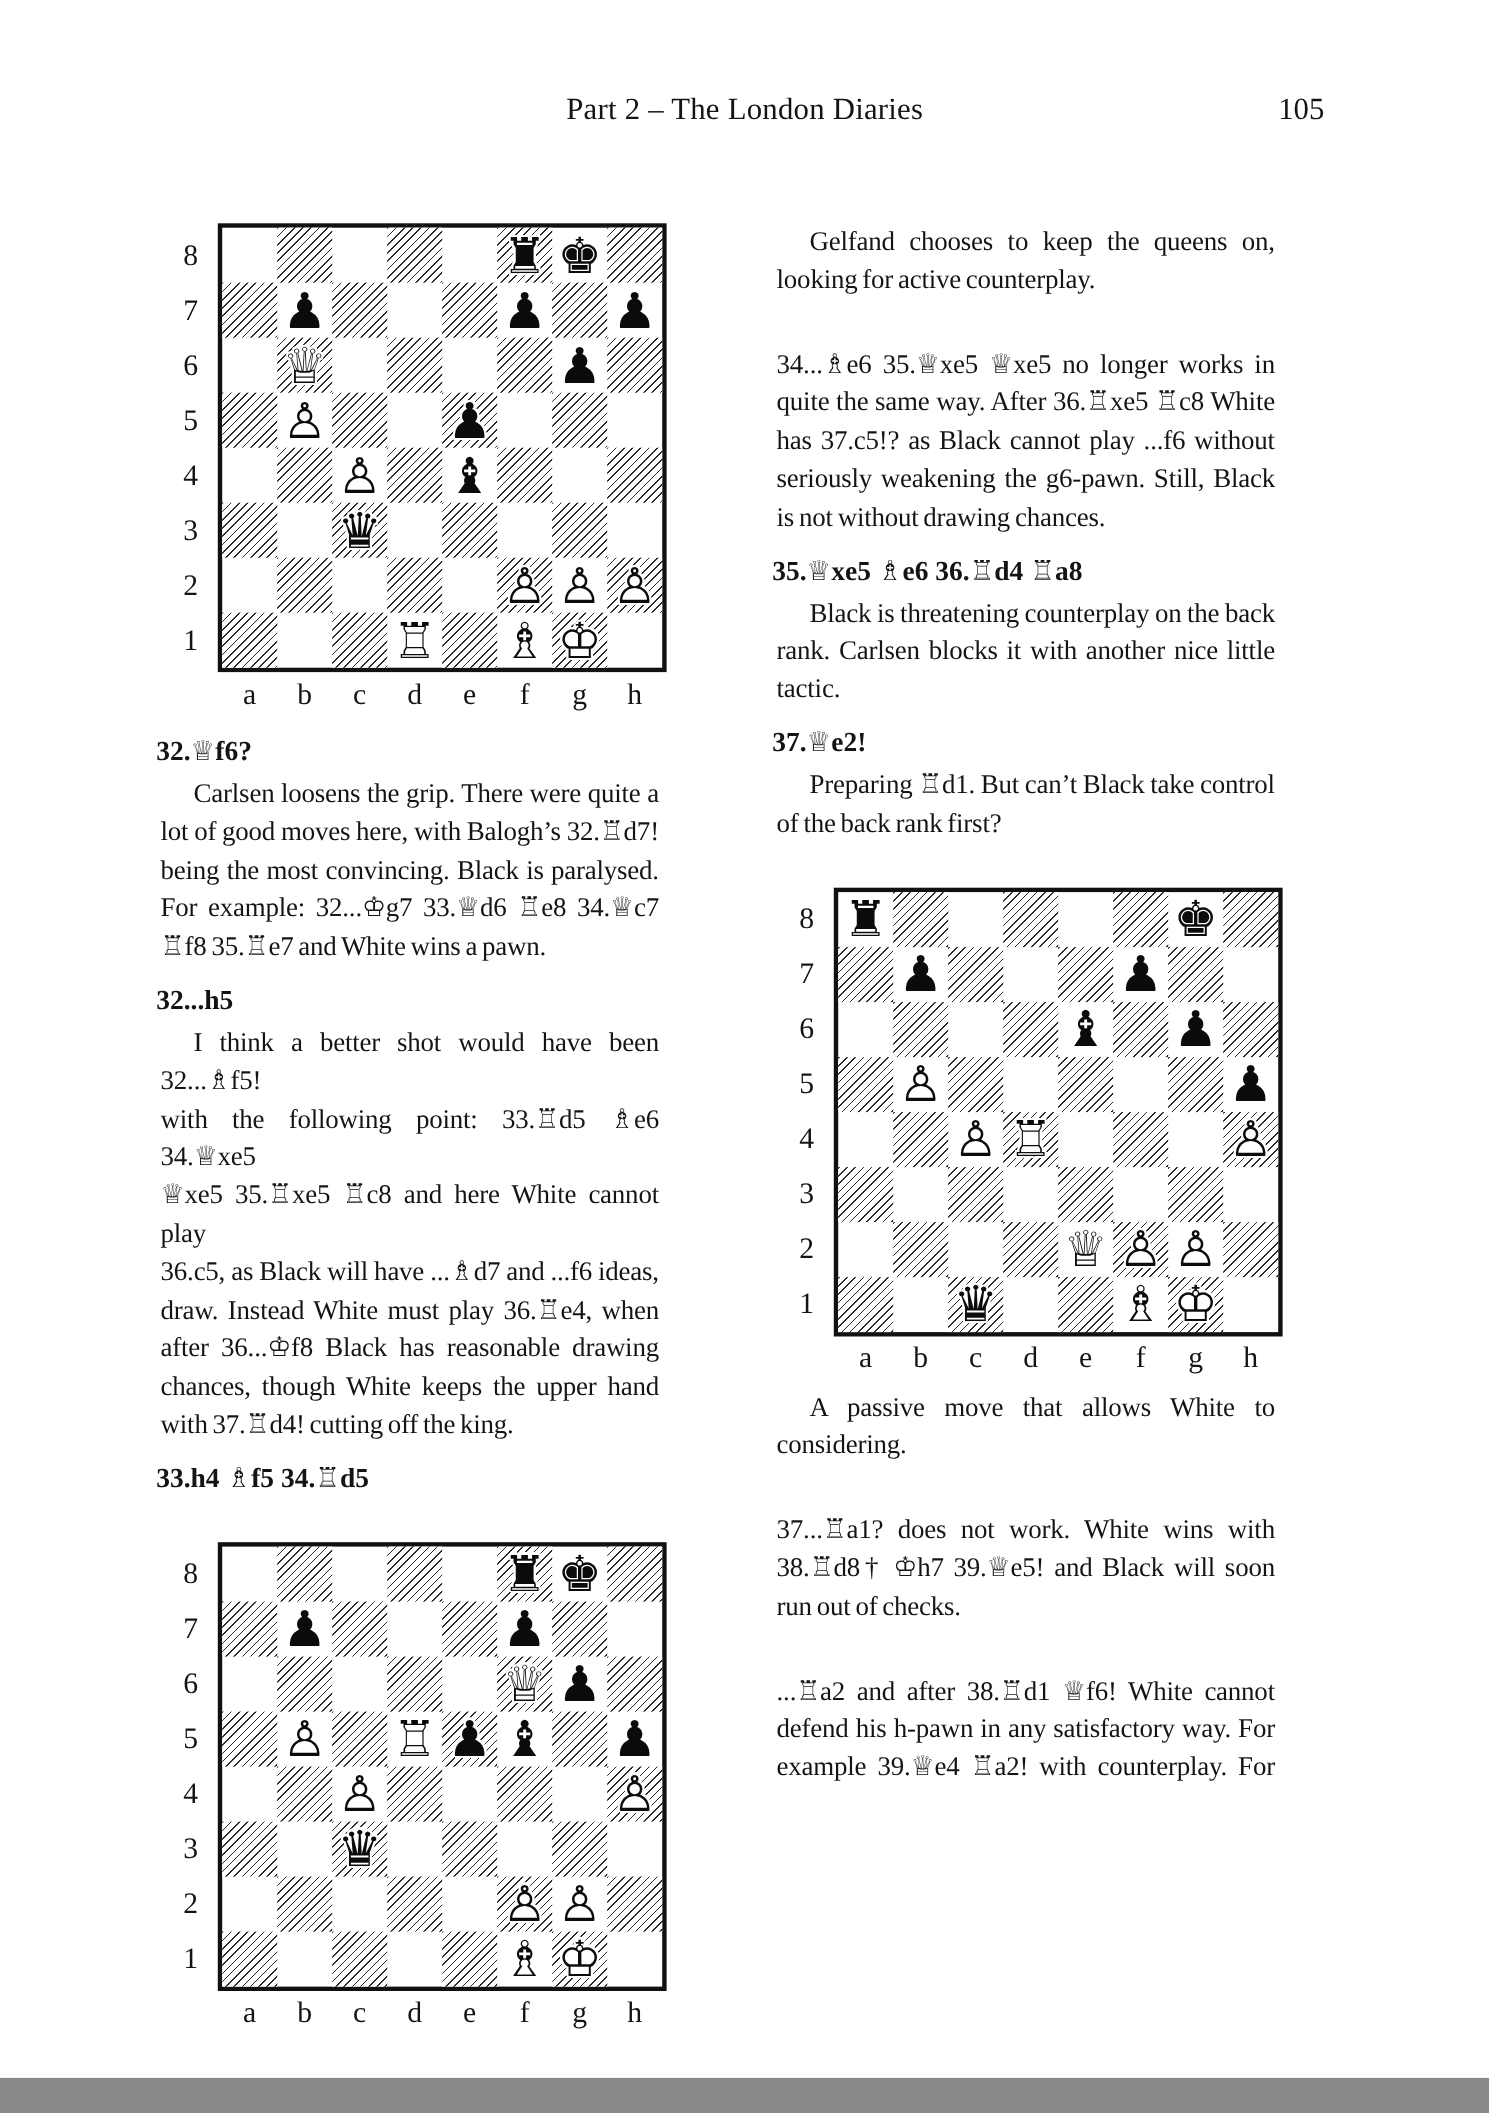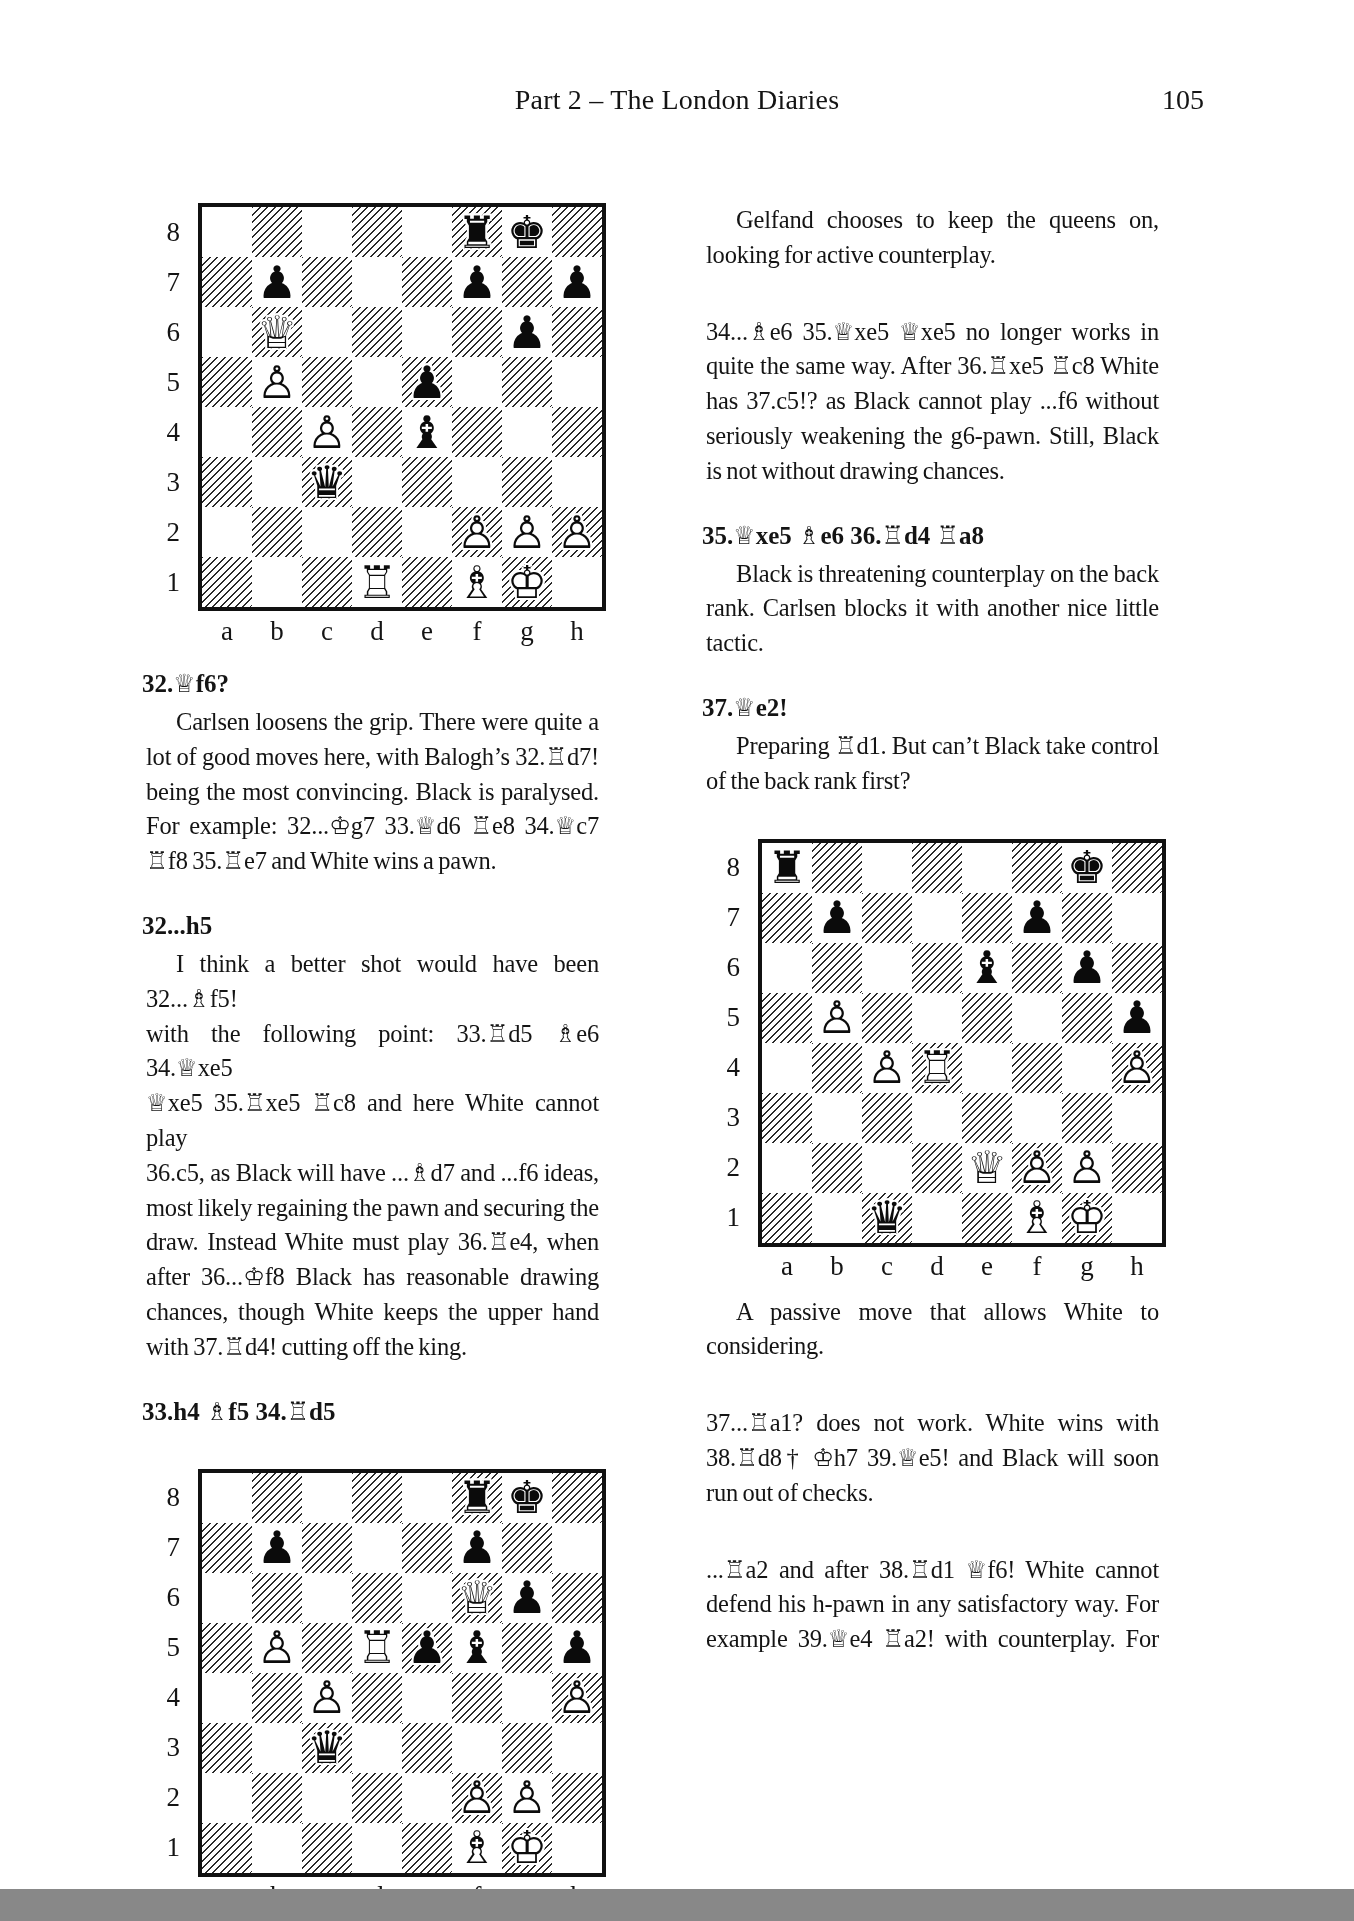--- a/index.html
+++ b/index.html
@@ -5,21 +5,21 @@
   html,body{margin:0;padding:0;background:#888;}
   .page{position:relative;width:1354px;height:1889px;background:#ffffff;overflow:hidden;
         font-family:"Liberation Serif","DejaVu Sans",serif;color:#141414;}
   .header-title{position:absolute;top:84px;left:0;width:100%;text-align:center;
         font-size:28px;letter-spacing:.2px;}
   .page-number{position:absolute;top:84px;right:150px;font-size:28px;}
   .col{position:absolute;top:203px;width:461px;}
   .col-left{left:142px;}
   .col-right{left:702px;}
   .col > :first-child{margin-top:0;}
-  .move-heading{font-weight:bold;font-size:25px;line-height:34px;margin-top:30px;
+  .move-heading{font-weight:bold;font-size:25px;line-height:34px;margin-top:14px;
         font-family:"Liberation Serif","DejaVu Sans",serif;}
   .diagram-block + .move-heading{margin-top:12px;}
   .para{margin:4px;}
   .line{font-size:24.5px;line-height:34.8px;text-align:justify;text-align-last:justify;
         word-spacing:-1.5px;letter-spacing:-0.2px;white-space:normal;}
   .line.last{text-align-last:left;}
   .para.indent .line:first-child{text-indent:30px;}
   .spacer{height:34px;}
   
   .diagram-block{display:grid;grid-template-columns:46px 408px;grid-template-rows:408px 44px;
@@ -180,21 +180,20 @@
         <div class="line">being the most convincing. Black is paralysed.</div>
         <div class="line">For example: 32...♔g7 33.♕d6 ♖e8 34.♕c7</div>
         <div class="line last">♖f8 35.♖e7 and White wins a pawn.</div>
       </div>
       <div class="move-heading">32...h5</div>
       <div class="para indent">
         <div class="line">I think a better shot would have been 32...♗f5!</div>
         <div class="line">with the following point: 33.♖d5 ♗e6 34.♕xe5</div>
         <div class="line">♕xe5 35.♖xe5 ♖c8 and here White cannot play</div>
         <div class="line">36.c5, as Black will have ...♗d7 and ...f6 ideas,</div>
-        <div class="line">most likely regaining the pawn and securing the</div>
         <div class="line">draw. Instead White must play 36.♖e4, when</div>
         <div class="line">after 36...♔f8 Black has reasonable drawing</div>
         <div class="line">chances, though White keeps the upper hand</div>
         <div class="line last">with 37.♖d4! cutting off the king.</div>
       </div>
       <div class="move-heading">33.h4 ♗f5 34.♖d5</div>
       <div class="diagram-block">
         <div class="rank-labels">
           <div class="rank-label">8</div>
           <div class="rank-label">7</div>

